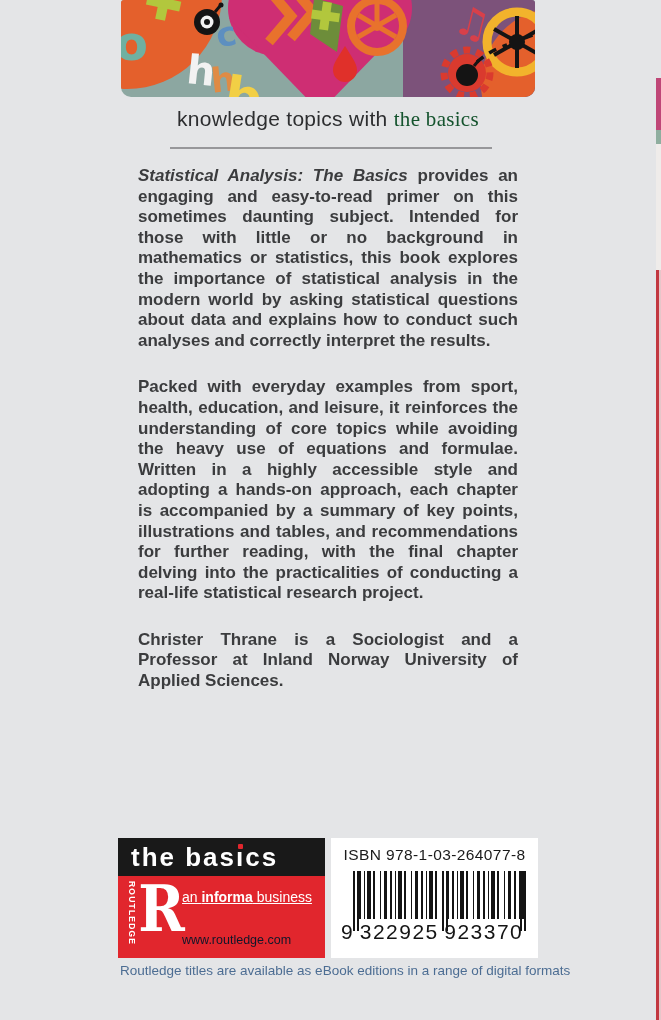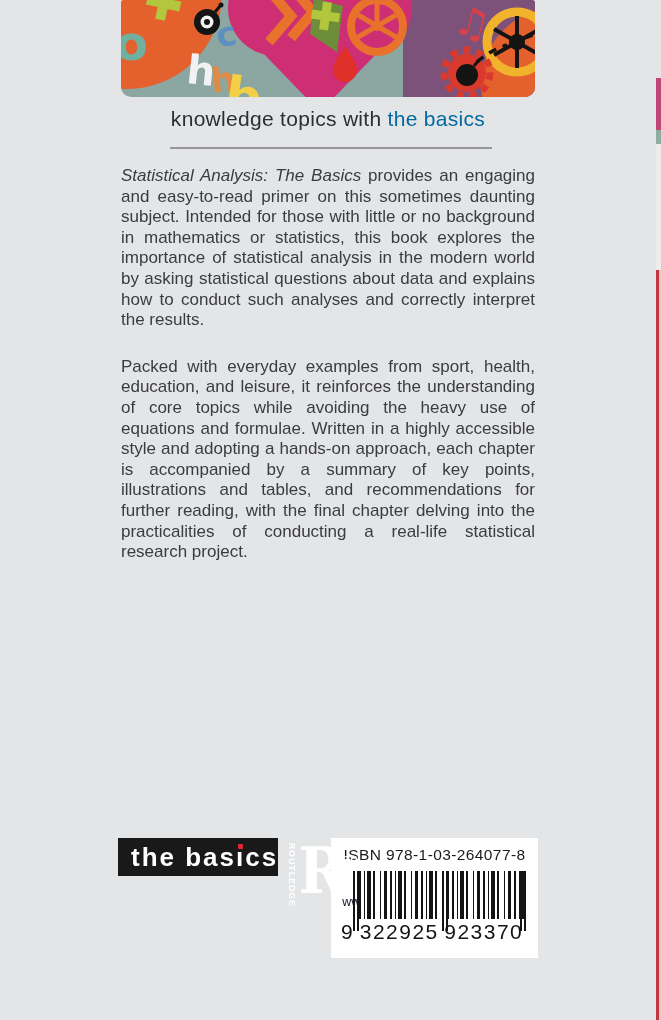--- a/index.html
+++ b/index.html
@@ -15,41 +15,41 @@
     position:absolute; left:121px; top:0; width:414px; height:97px;
     border-radius:3px 3px 10px 10px; overflow:hidden;
   }
   .artwork svg { display:block; font-family:"DejaVu Sans", sans-serif; font-weight:bold; }
 
   
   .tagline {
     position:absolute; left:121px; top:107px; width:414px;
     text-align:center; font-size:21px; letter-spacing:.3px; color:#2d2e30;
   }
-  .tagline .hl { color:#0369a1; }
+  .tagline .hl { color:#14532d;font-family:Liberation Serif, serif; }
   .divider {
     position:absolute; left:170px; top:147px; width:322px; height:2px;
     background:#97979a;
   }
 
   
   .blurb {
     position:absolute; left:121px; top:166px; width:414px;
     font-size:17px; line-height:20.6px; color:#3b3c3e;
     text-align:justify; text-justify:inter-word;
   }
-  .blurb p { margin:0 0 26px; }
+  .blurb p { margin:0 17px 26px;font-weight:bold; }
   .blurb p.extra-gap { margin-top:14px; }
 
   
   .pub-row {
     position:absolute; left:118px; top:838px; width:420px; height:120px;
     display:flex; gap:6px;
   }
-  .series-block { width:207px; display:flex; flex-direction:row; }
+  .series-block { width:207px; display:flex; flex-direction:column; }
   .series-bar {
     height:38px; background:#191919; color:#fff;
     font-size:26px; font-weight:bold; letter-spacing:2px;
     line-height:38px; padding-left:13px; white-space:nowrap;
   }
   .series-bar .i-dot { position:relative; }
   .series-bar .i-dot::after {
     content:""; position:absolute; left:50%; margin-left:-3px; top:2px;
     width:5px; height:5px; background:#e1262d; border-radius:1px;
   }
@@ -196,20 +196,21 @@
       <text x="76" y="118" font-size="36" fill="#7fc0ae">e</text>
     </svg>
   </div>
 
   <div class="tagline"><span>knowledge topics with </span><span class="hl">the basics</span></div>
   <div class="divider"></div>
 
   <div class="blurb">
     <p><i>Statistical Analysis: The Basics</i><span> provides an engaging and easy-to-read primer on this sometimes daunting subject. Intended for those with little or no background in mathematics or statistics, this book explores the importance of statistical analysis in the modern world by asking statistical questions about data and explains how to conduct such analyses and correctly interpret the results.</span></p>
     <p>Packed with everyday examples from sport, health, education, and leisure, it reinforces the understanding of core topics while avoiding the heavy use of equations and formulae. Written in a highly accessible style and adopting a hands-on approach, each chapter is accompanied by a summary of key points, illustrations and tables, and recommendations for further reading, with the final chapter delving into the practicalities of conducting a real-life statistical research project.</p>
+    <p><b>Christer Thrane</b><span> is a Sociologist and a Professor at Inland Norway University of Applied Sciences.</span></p>
   </div>
 
   <div class="pub-row">
     <div class="series-block">
       <div class="series-bar"><span>the bas</span><span class="i-dot">ı</span><span>cs</span></div>
       <div class="routledge">
         <div class="r-mark">
           <span class="r-vertical">ROUTLEDGE</span>
           <span class="r-big">R</span>
         </div>
@@ -226,20 +227,21 @@
         <span class="guard right"></span>
       </div>
       <div class="digits">
         <span class="nine">9</span>
         <span class="grp">322925</span>
         <span class="grp">923370</span>
       </div>
     </div>
   </div>
 
+  <div class="footer-note">Routledge titles are available as eBook editions in a range of digital formats</div>
 
   <div class="edge-strip edge-pink"></div>
   <div class="edge-strip edge-teal"></div>
   <div class="edge-strip edge-white"></div>
   <div class="edge-strip edge-red"></div>
   <div class="edge-strip edge-red2"></div>
 
 </div>
 
 </body></html>

